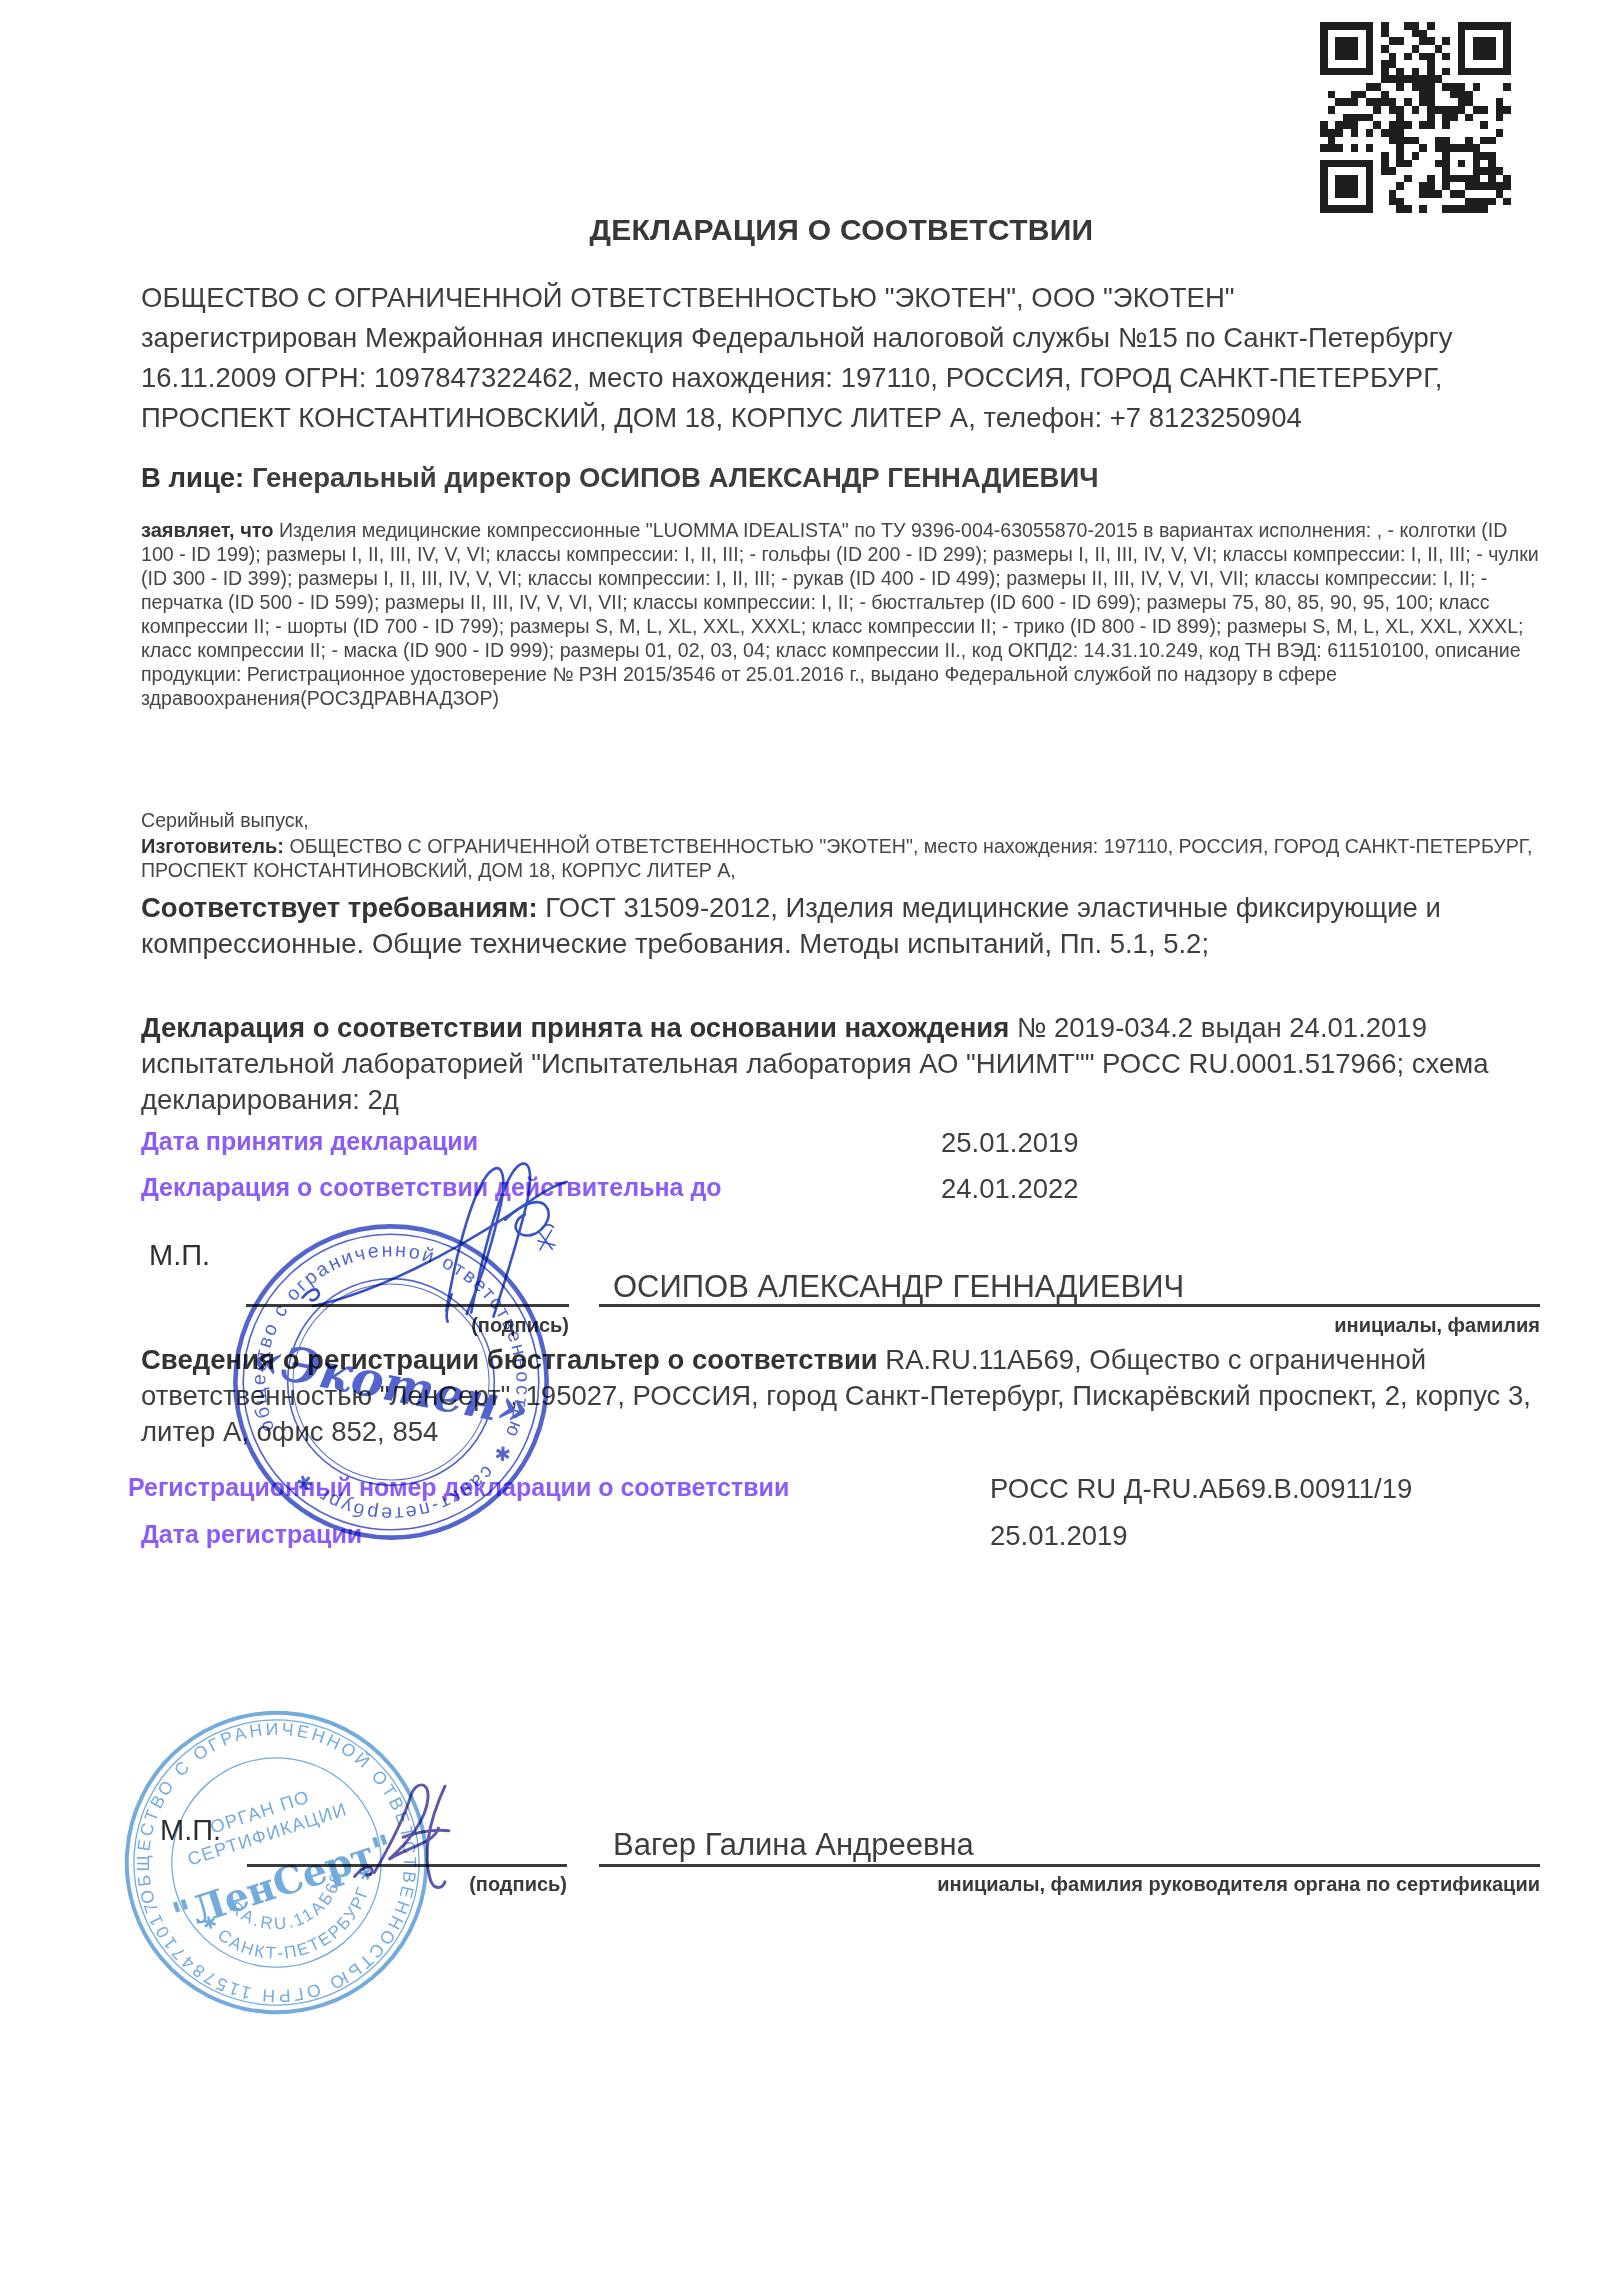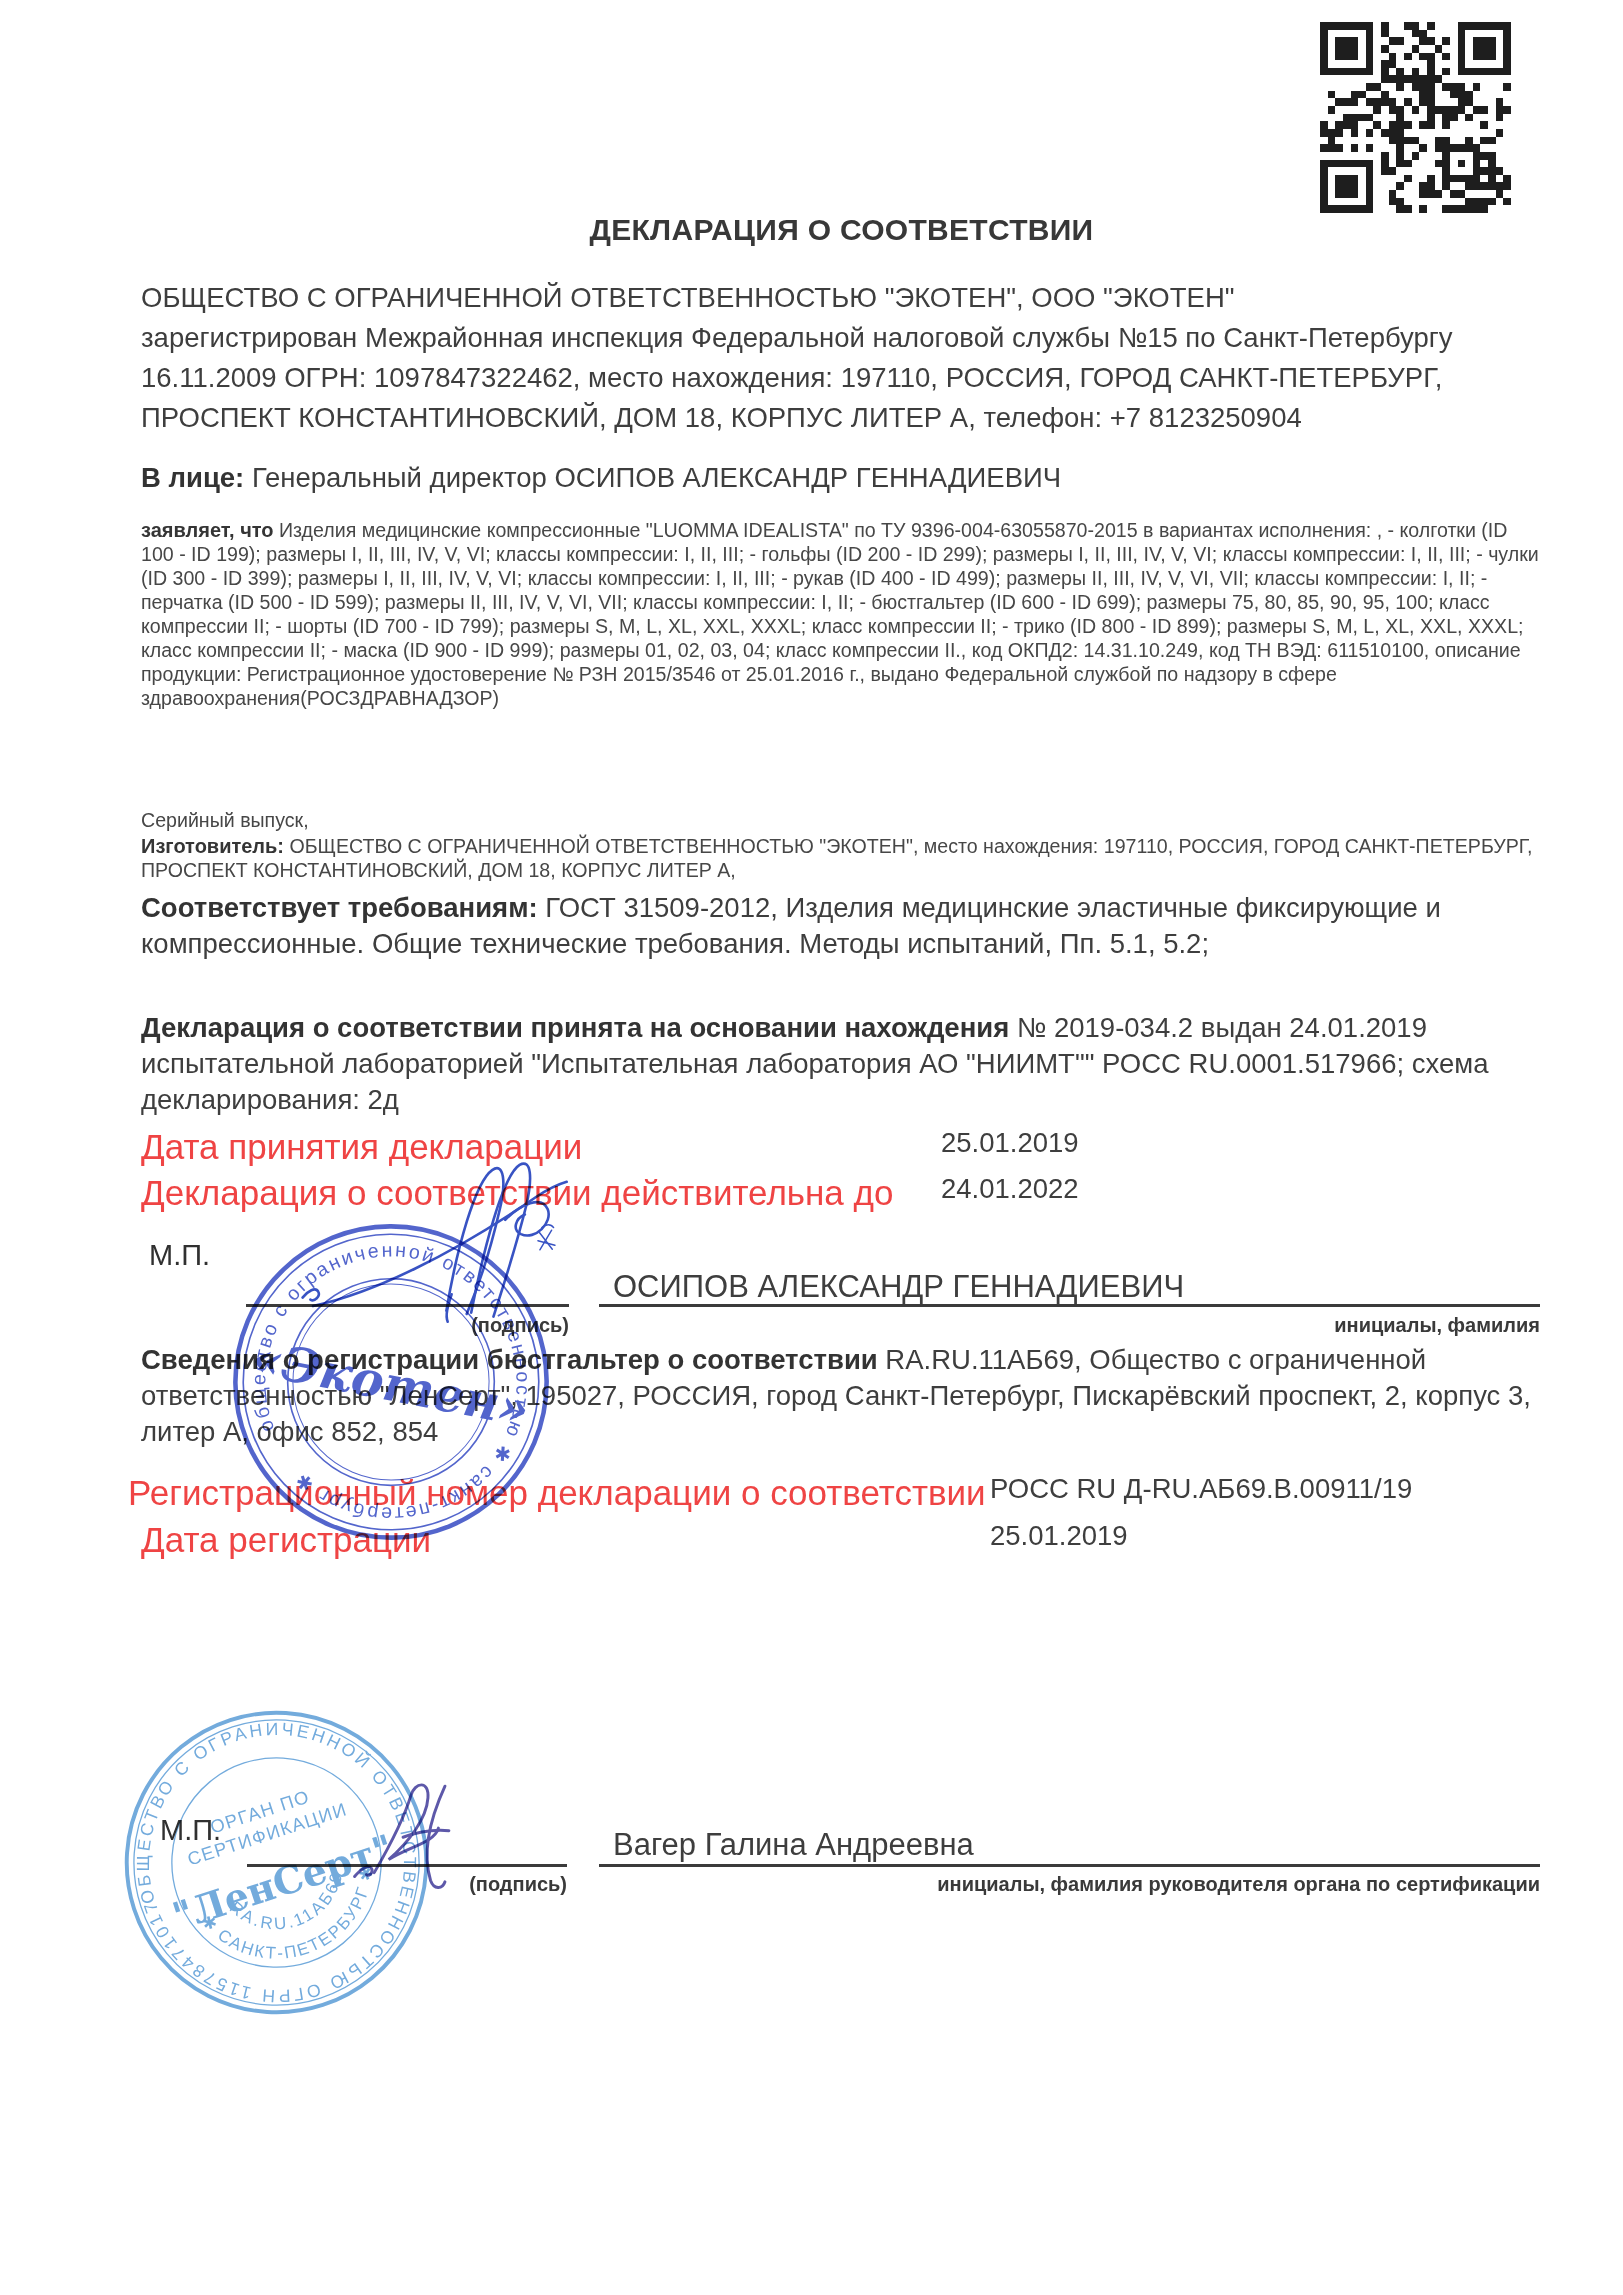--- a/index.html
+++ b/index.html
@@ -8,21 +8,21 @@
     font-family:"Liberation Sans",sans-serif;color:#3e3e3e;overflow:hidden;
     margin:0 auto;
   }
   .abs{position:absolute;margin:0;}
   .title{font-size:30px;font-weight:700;color:#383838;text-align:center;letter-spacing:0.3px;}
   .body{font-size:27.5px;line-height:40px;color:#3e3e3e;}
   .body b{color:#333;}
   .pre{white-space:pre-line;}
   .small{font-size:19.6px;line-height:24px;color:#474747;}
   .small b{font-size:20px;color:#353535;}
-  .rowlbl{font-size:35px;font-weight:400;color:#ef4444;white-space:nowrap;}
+  .rowlbl{font-size:25px;font-weight:700;color:#8b5cf6;white-space:nowrap;}
   .rowval{font-size:27.5px;color:#3e3e3e;white-space:nowrap;}
   .mp{font-size:29px;font-weight:400;color:#303030;}
   .sigline{height:2.6px;background:#3b3b3b;}
   .sigcap{font-size:20px;font-weight:700;color:#3a3a3a;text-align:right;}
   .signame{font-size:31px;color:#3e3e3e;white-space:nowrap;}
   .stamp{mix-blend-mode:multiply;opacity:0.88;}
   .sig{mix-blend-mode:multiply;opacity:0.95;}
   svg text{font-family:"Liberation Sans",sans-serif;}
   svg .serif{font-family:"DejaVu Serif","Liberation Serif",serif;}
 </style>
@@ -332,21 +332,21 @@
       <rect x="19" y="24" width="1" height="1" fill="#1e1e1e"></rect>
       <rect x="20" y="24" width="1" height="1" fill="#1e1e1e"></rect>
       <rect x="21" y="24" width="1" height="1" fill="#1e1e1e"></rect>
     </svg>
 
   <h1 class="abs title" style="left:141px;top:213px;width:1401px;">ДЕКЛАРАЦИЯ О СООТВЕТСТВИИ</h1>
 
   <p class="abs body pre" style="left:141px;top:278px;width:1401px;">ОБЩЕСТВО С ОГРАНИЧЕННОЙ ОТВЕТСТВЕННОСТЬЮ "ЭКОТЕН", ООО "ЭКОТЕН"
 зарегистрирован Межрайонная инспекция Федеральной налоговой службы №15 по Санкт-Петербургу 16.11.2009 ОГРН: 1097847322462, место нахождения: 197110, РОССИЯ, ГОРОД САНКТ-ПЕТЕРБУРГ, ПРОСПЕКТ КОНСТАНТИНОВСКИЙ, ДОМ 18, КОРПУС ЛИТЕР А, телефон: +7 8123250904</p>
 
-  <p class="abs body" style="left:141px;top:458px;width:1427px;"><b>В лице:</b>&nbsp;<span>Генеральный директор ОСИПОВ АЛЕКСАНДР ГЕННАДИЕВИЧ</span></p>
+  <p class="abs body" style="left:141px;top:458px;width:1427px;font-weight:bold;"><b>В лице:</b>&nbsp;<span>Генеральный директор ОСИПОВ АЛЕКСАНДР ГЕННАДИЕВИЧ</span></p>
 
   <p class="abs small" style="left:141px;top:518px;width:1404px;"><b>заявляет, что</b>&nbsp;<span>Изделия медицинские компрессионные "LUOMMA IDEALISTA" по ТУ 9396-004-63055870-2015 в вариантах исполнения: , - колготки (ID 100 - ID 199); размеры I, II, III, IV, V, VI; классы компрессии: I, II, III; - гольфы (ID 200 - ID 299); размеры I, II, III, IV, V, VI; классы компрессии: I, II, III; - чулки (ID 300 - ID 399); размеры I, II, III, IV, V, VI; классы компрессии: I, II, III; - рукав (ID 400 - ID 499); размеры II, III, IV, V, VI, VII; классы компрессии: I, II; - перчатка (ID 500 - ID 599); размеры II, III, IV, V, VI, VII; классы компрессии: I, II; - бюстгальтер (ID 600 - ID 699); размеры 75, 80, 85, 90, 95, 100; класс компрессии II; - шорты (ID 700 - ID 799); размеры S, M, L, XL, XXL, XXXL; класс компрессии II; - трико (ID 800 - ID 899); размеры S, M, L, XL, XXL, XXXL; класс компрессии II; - маска (ID 900 - ID 999); размеры 01, 02, 03, 04; класс компрессии II., код ОКПД2: 14.31.10.249, код ТН ВЭД: 611510100, описание продукции: Регистрационное удостоверение № РЗН 2015/3546 от 25.01.2016 г., выдано Федеральной службой по надзору в сфере здравоохранения(РОСЗДРАВНАДЗОР)</span></p>
 
   <p class="abs small" style="left:141px;top:808px;width:1404px;">Серийный выпуск,</p>
 
   <p class="abs small" style="left:141px;top:834px;width:1404px;"><b>Изготовитель:</b>&nbsp;<span>ОБЩЕСТВО С ОГРАНИЧЕННОЙ ОТВЕТСТВЕННОСТЬЮ "ЭКОТЕН", место нахождения: 197110, РОССИЯ, ГОРОД САНКТ-ПЕТЕРБУРГ, ПРОСПЕКТ КОНСТАНТИНОВСКИЙ, ДОМ 18, КОРПУС ЛИТЕР А,</span></p>
 
   <p class="abs body" style="left:141px;top:890px;width:1404px;line-height:36px;"><b>Соответствует требованиям:</b>&nbsp;<span>ГОСТ 31509-2012, Изделия медицинские эластичные фиксирующие и компрессионные. Общие технические требования. Методы испытаний, Пп. 5.1, 5.2;</span></p>
 
   <p class="abs body" style="left:141px;top:1010px;width:1407px;line-height:36px;"><b>Декларация о соответствии принята на основании нахождения</b>&nbsp;<span>№ 2019-034.2 выдан 24.01.2019 испытательной лабораторией "Испытательная лаборатория АО "НИИМТ"" РОСС RU.0001.517966; схема декларирования: 2д</span></p>

